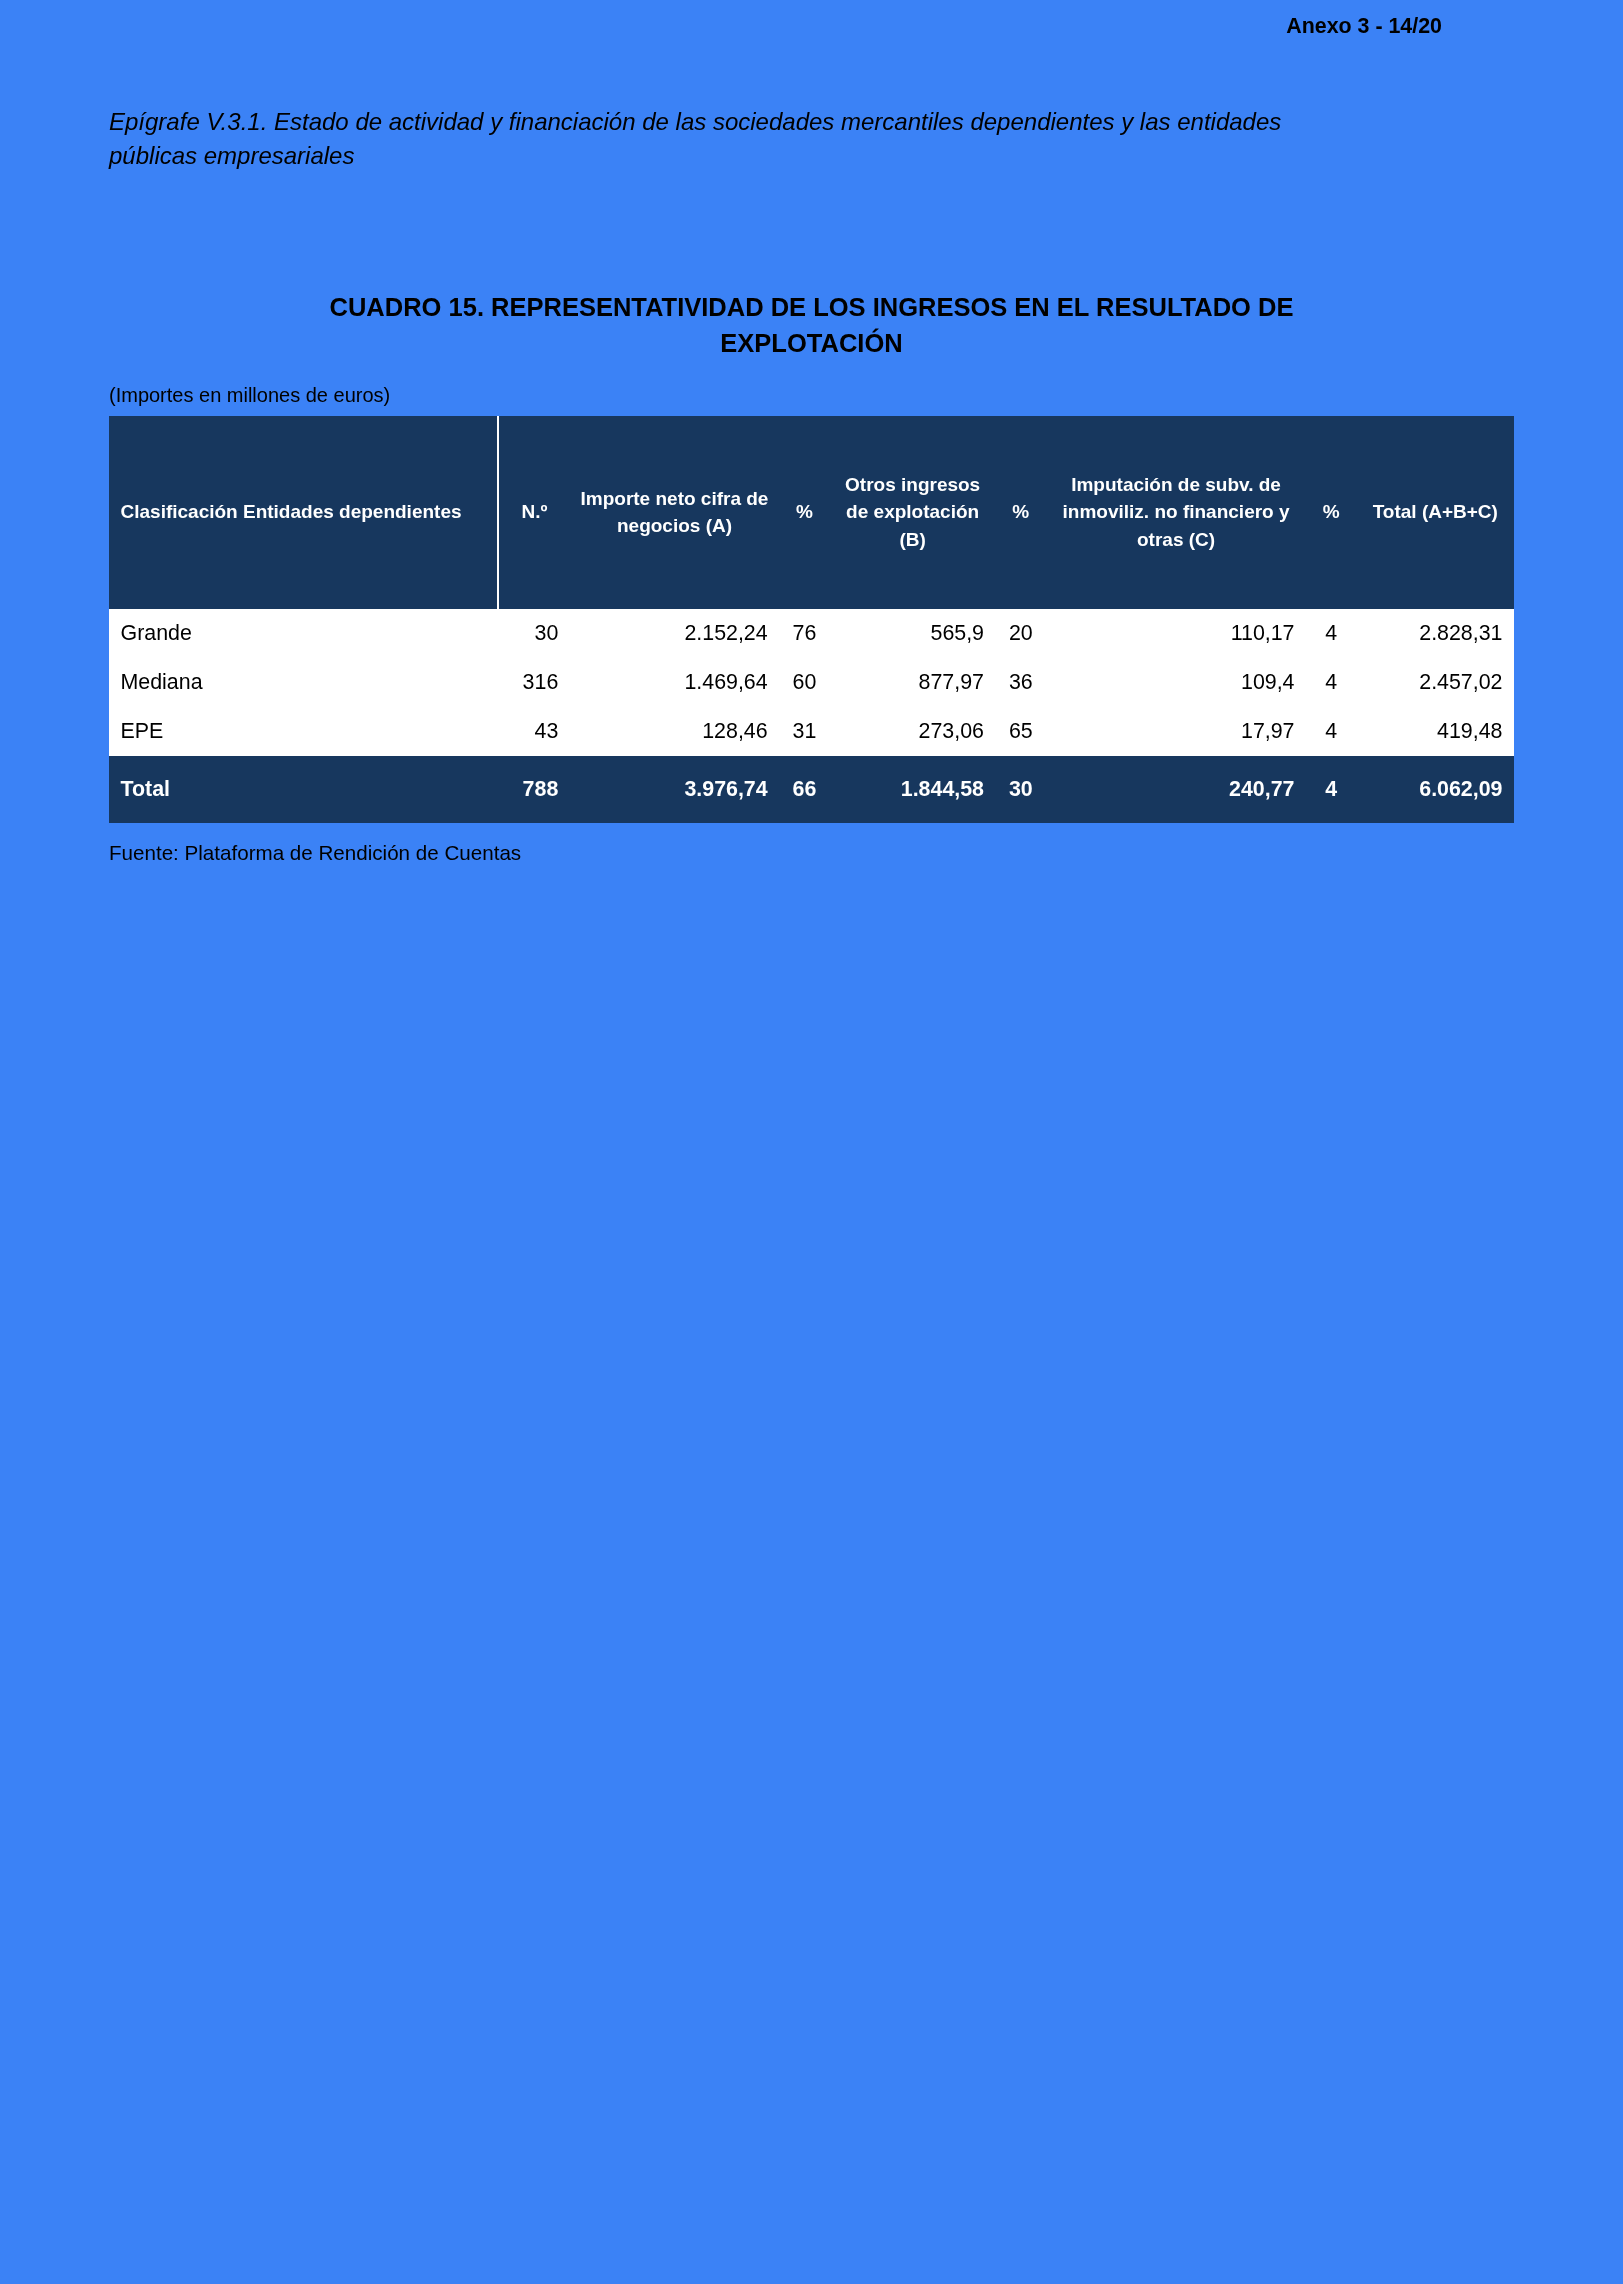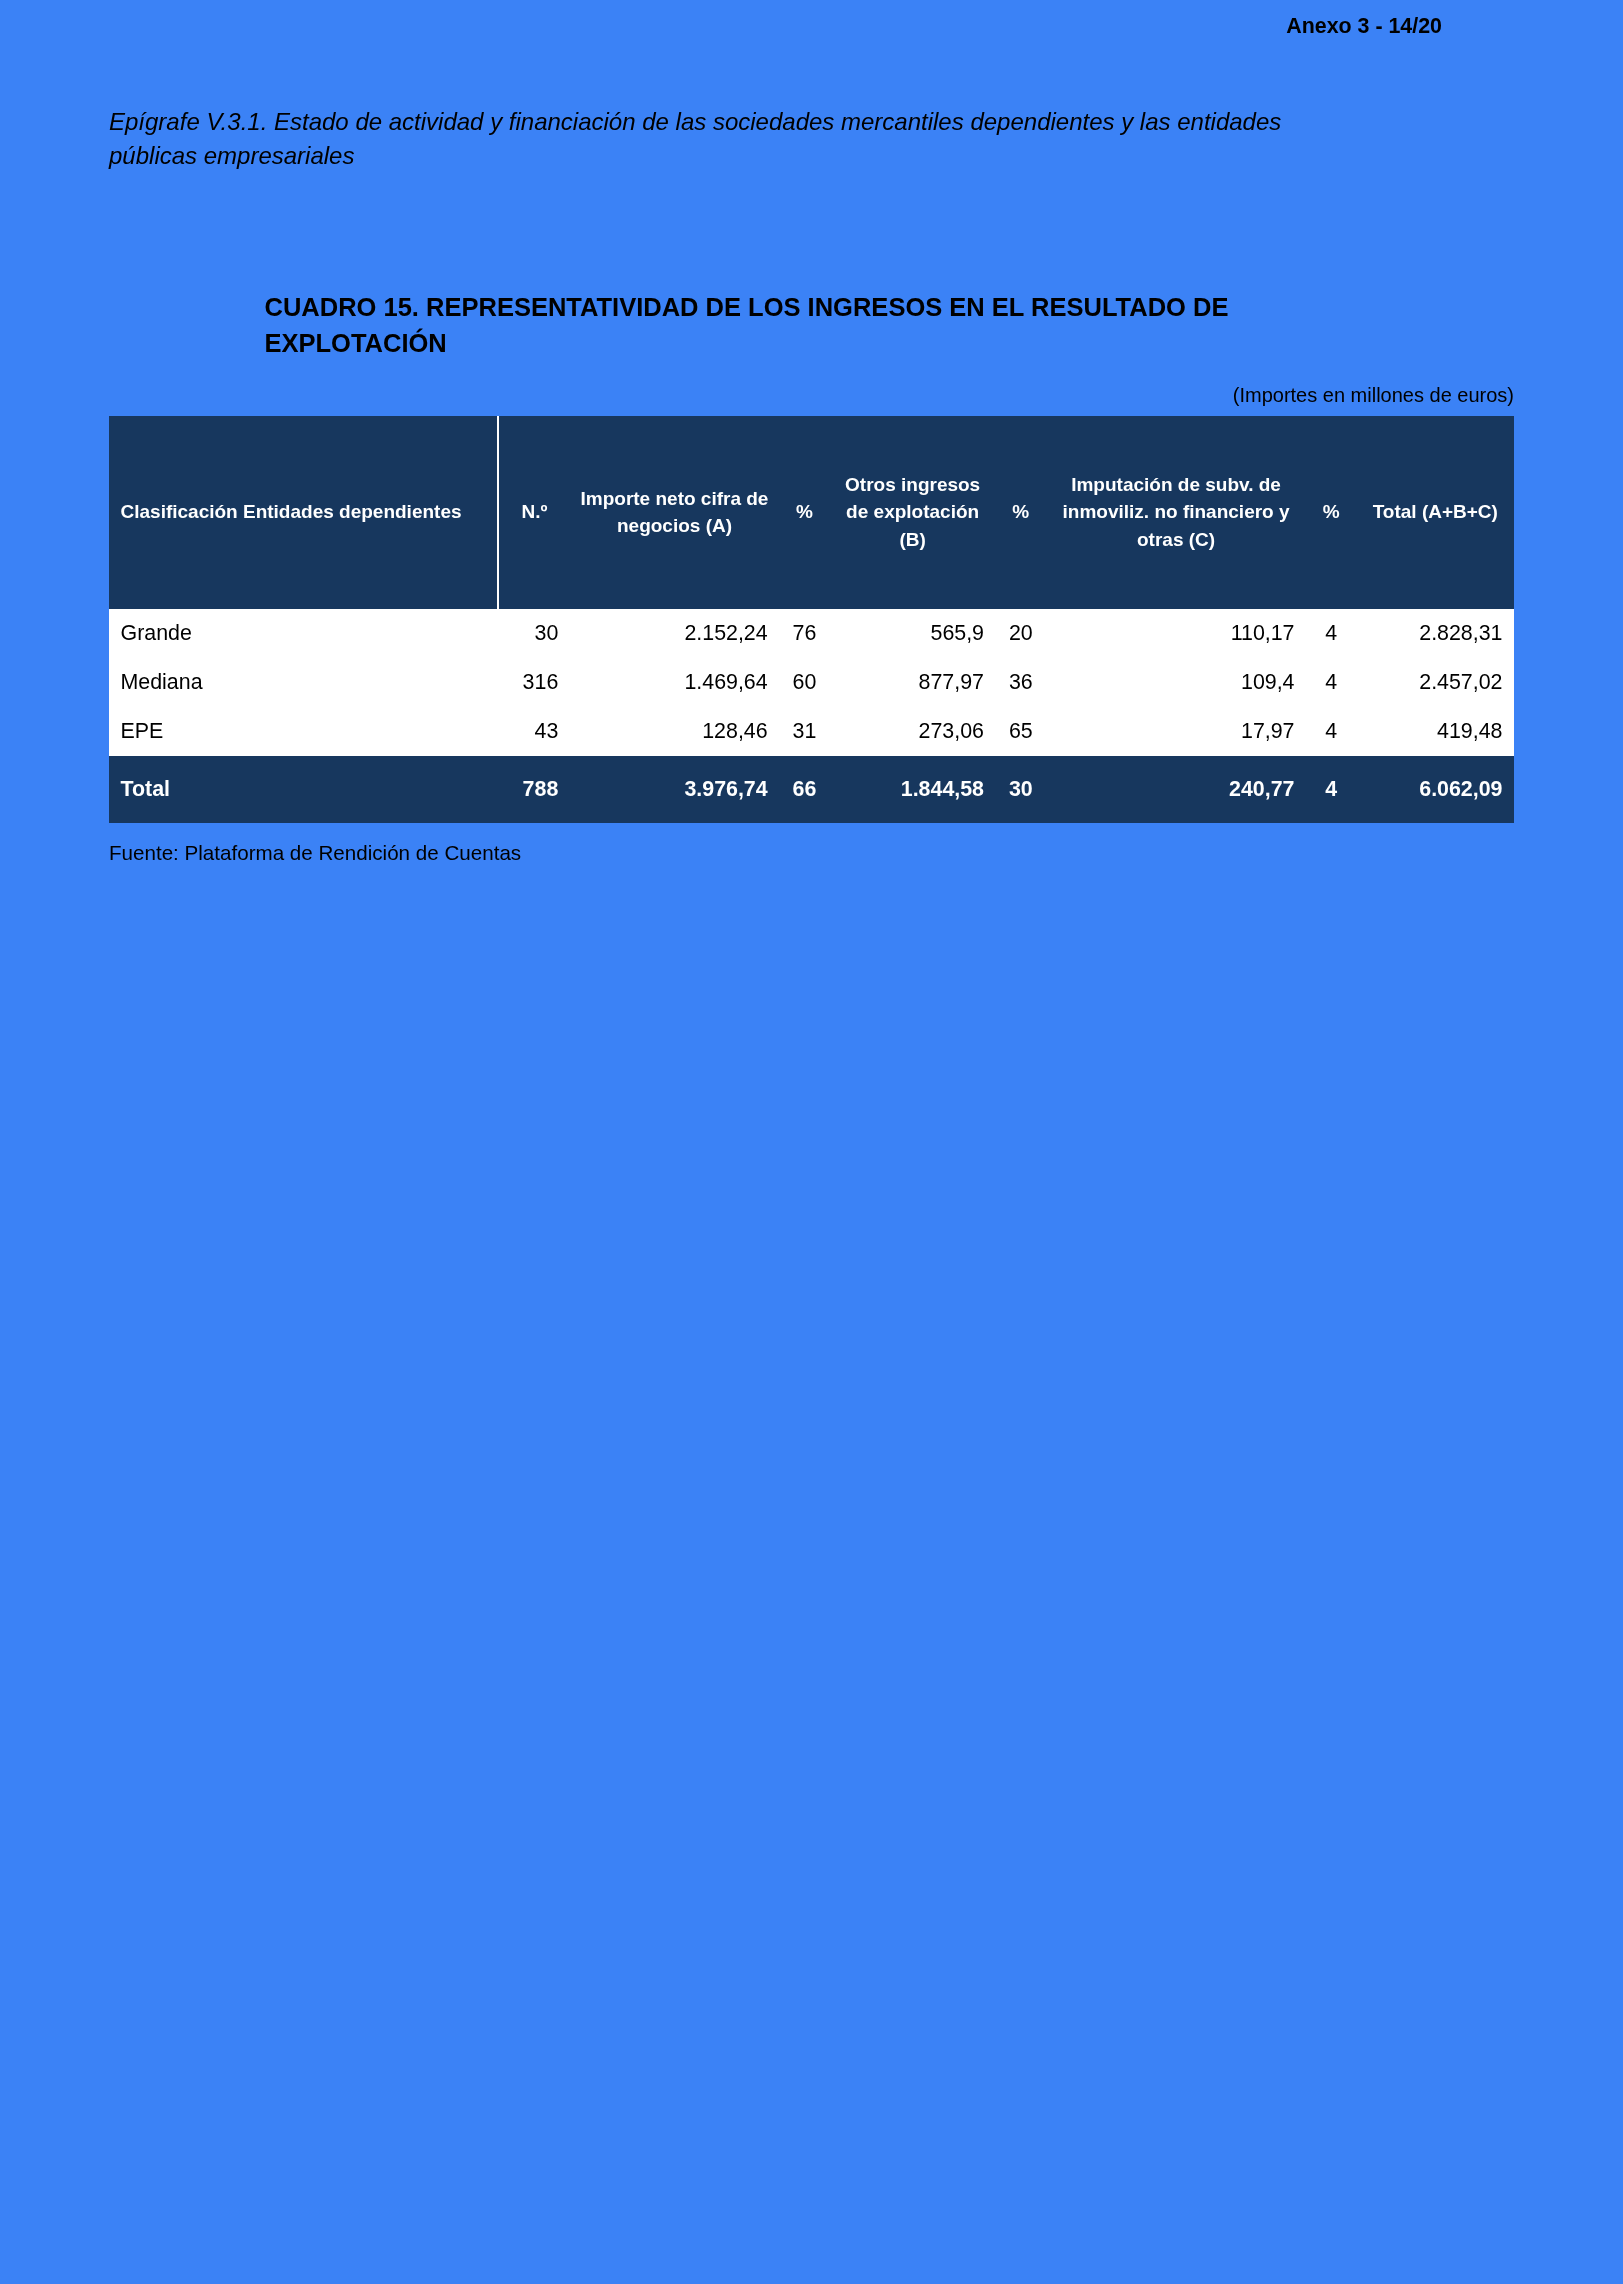--- a/index.html
+++ b/index.html
@@ -27,27 +27,28 @@
   .epigrafe {
     margin-top: 64px;
     font-style: italic;
     font-size: 24px;
     line-height: 1.42;
     max-width: 1177px;
   }
   .table-title {
     margin: 117px auto 0 auto;
     max-width: 1094px;
+    text-align: center;
     font-weight: bold;
     font-size: 25.5px;
     line-height: 1.4;
   }
   .units-note {
     margin-top: 23px;
-    text-align: right;
+    text-align: left;
     font-size: 20px;
   }
   table.data-table {
     margin-top: 8.2px;
     width: 100%;
     border-collapse: collapse;
     table-layout: fixed;
   }
   thead th {
     background: var(--header_bg, #17375E);

